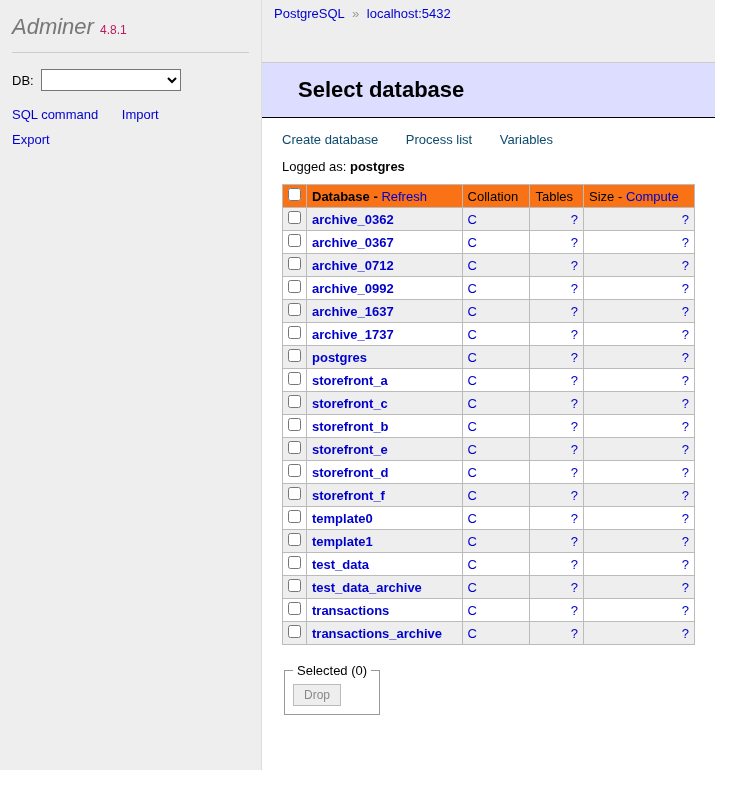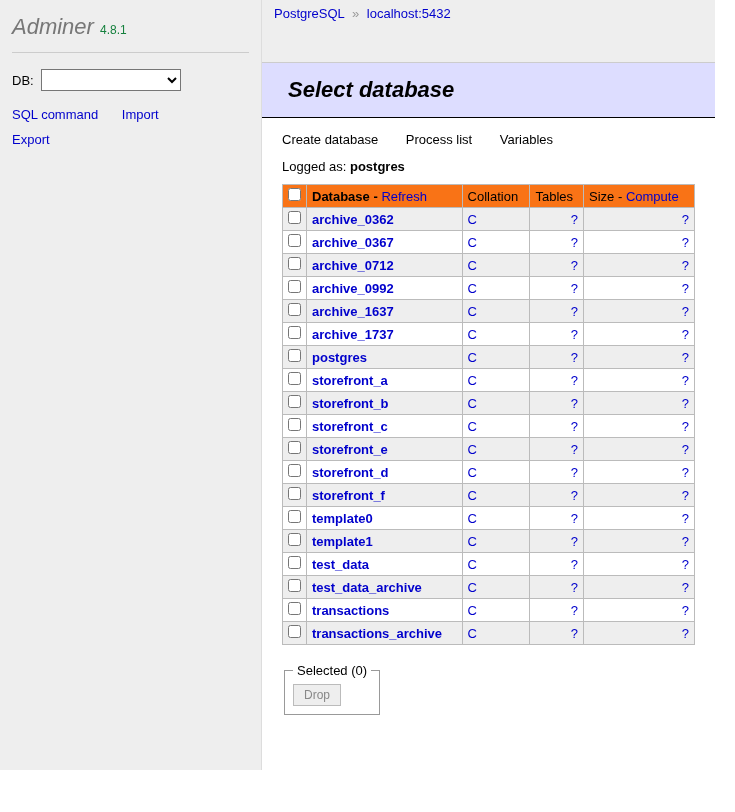--- a/index.html
+++ b/index.html
@@ -33,45 +33,44 @@
     border-right: 1px solid #ddd;
     min-height: 770px;
   }
   .logo {
     font-style: italic;
     font-size: 22px;
     color: #777;
     padding-bottom: 12px;
     border-bottom: 1px solid #ccc;
   }
-  .logo .ver { font-size: 12px; color: #15803d; font-style: normal; }
+  .logo .ver { font-size: 12px; color: #be185d; font-style: normal; }
   .db-row { margin: 16px 0 12px 0; }
   .db-row label { margin-right: 4px; }
   .db-row select {
     width: 140px;
     height: 22px;
     border: 1px solid #767676;
     background: #fff;
   }
   .side-links { line-height: 1.9; }
   .side-links a { color: #00c; text-decoration: none; margin-right: 20px; }
 
   
   .main { padding: 0 0 20px 0; }
   .h2 {
     background: #ddf;
     font-size: 22px;
-    padding: 14px 26px;
+    padding: 14px 36px;
     margin: 0;
     border-bottom: 1px solid #000;
-    font-style: italic;
   }
   .content { padding: 14px 20px 0 20px; }
   .top-links { margin-bottom: 12px; }
-  .top-links a { color: #000000; text-decoration: none; margin-right: 24px; }
+  .top-links a { color: #0c4a6e; text-decoration: none; margin-right: 24px; }
   .info { margin-bottom: 10px; }
   .info b { font-weight: bold; }
 
   table.dbs {
     border-collapse: collapse;
     margin-top: 10px;
     width: 413px;
     font-size: 13px;
   }
   table.dbs th, table.dbs td {
@@ -214,28 +213,28 @@
             </tr>
             <tr>
               <td class="chk"><input type="checkbox" style=""></td>
               <td class="name"><a href="#">storefront_a</a></td>
               <td class="col"><a href="#">C</a></td>
               <td class="num"><a href="#">?</a></td>
               <td class="num"><a href="#">?</a></td>
             </tr>
             <tr>
               <td class="chk"><input type="checkbox" style=""></td>
+              <td class="name"><a href="#">storefront_c</a></td>
+              <td class="col"><a href="#">C</a></td>
+              <td class="num"><a href="#">?</a></td>
+              <td class="num"><a href="#">?</a></td>
+            </tr>
+            <tr>
+              <td class="chk"><input type="checkbox" style=""></td>
               <td class="name"><a href="#">storefront_b</a></td>
-              <td class="col"><a href="#">C</a></td>
-              <td class="num"><a href="#">?</a></td>
-              <td class="num"><a href="#">?</a></td>
-            </tr>
-            <tr>
-              <td class="chk"><input type="checkbox" style=""></td>
-              <td class="name"><a href="#">storefront_c</a></td>
               <td class="col"><a href="#">C</a></td>
               <td class="num"><a href="#">?</a></td>
               <td class="num"><a href="#">?</a></td>
             </tr>
             <tr>
               <td class="chk"><input type="checkbox" style=""></td>
               <td class="name"><a href="#">storefront_e</a></td>
               <td class="col"><a href="#">C</a></td>
               <td class="num"><a href="#">?</a></td>
               <td class="num"><a href="#">?</a></td>

